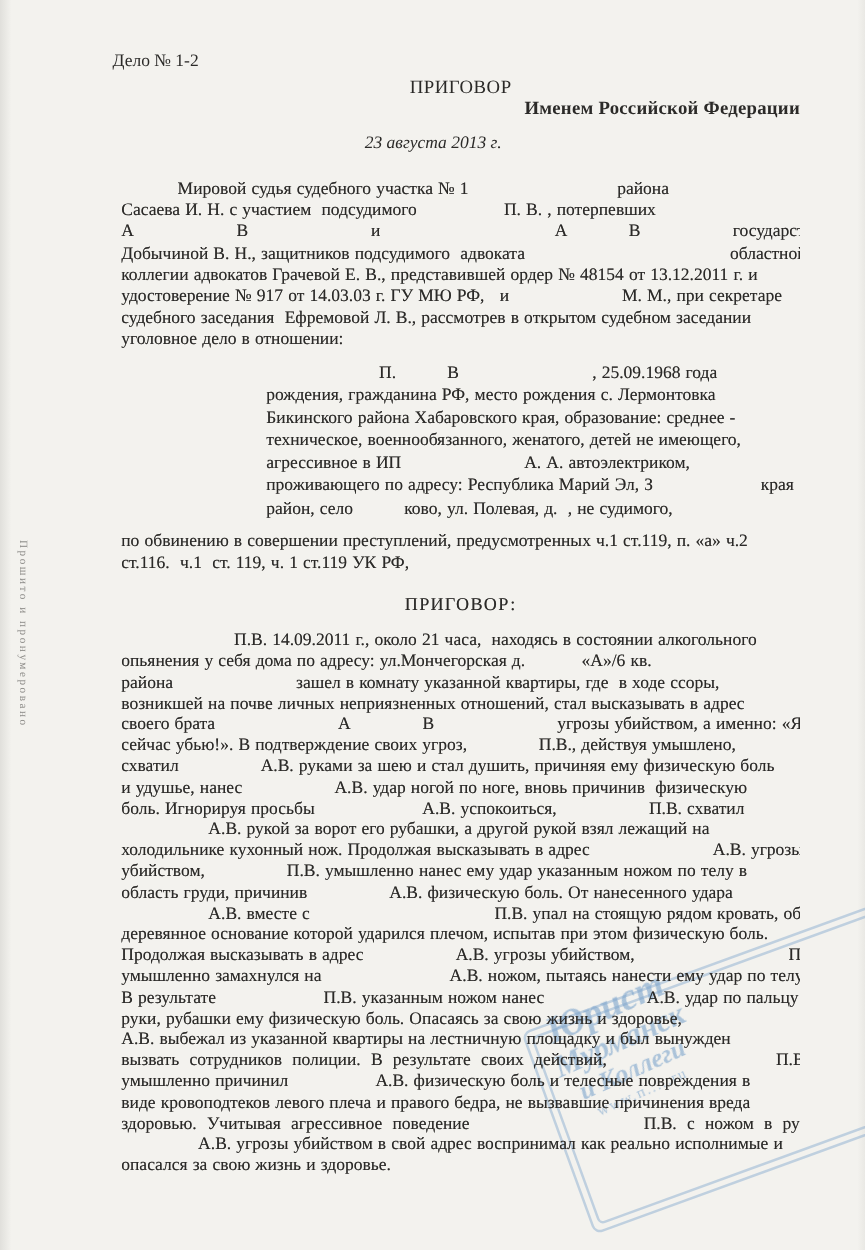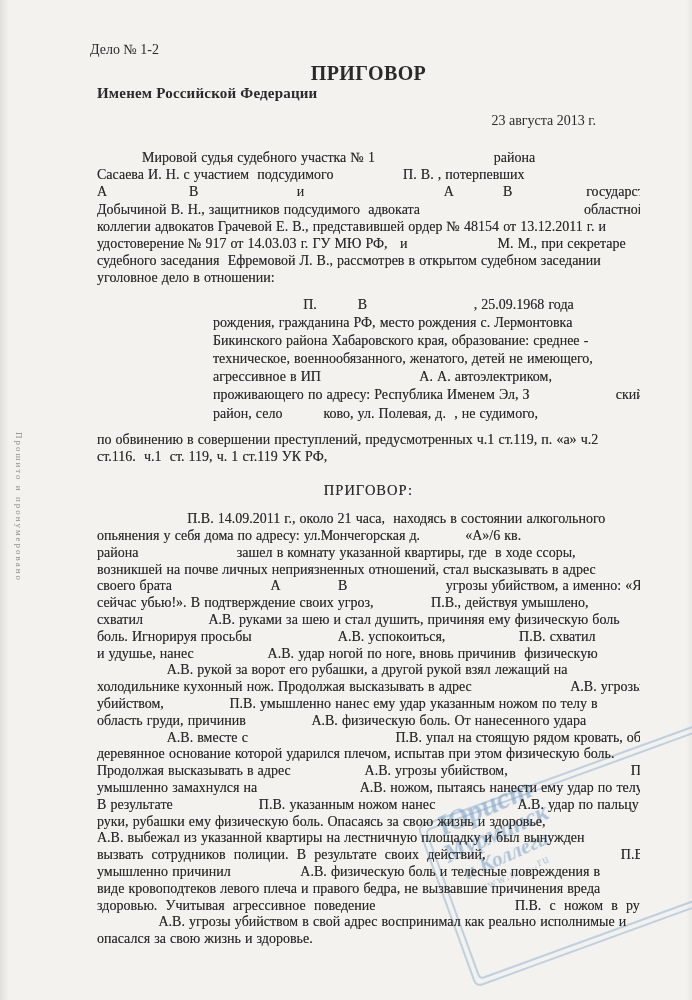--- a/index.html
+++ b/index.html
@@ -29,27 +29,27 @@
     position:relative;
     padding:42px 52px 0 97px;
     z-index:2;
   }
   .case-number{
     font-size:14px;
     margin-left:-7px;
     margin-bottom:4px;
   }
   .doc-title{
-    text-align:center;font-weight:bold;font-size:20px;letter-spacing:.4px;
+    text-align:center;font-weight:normal;font-size:15px;letter-spacing:.4px;
   }
   .doc-subtitle{
-    text-align:left;font-weight:bold;font-size:15px;letter-spacing:.2px;
+    text-align:right;font-weight:bold;font-size:15px;letter-spacing:.2px;
   }
   .doc-date{
-    text-align:right;padding-right:44px;font-size:14px;margin-top:11px;
+    text-align:center;padding-right:44px;font-size:14px;margin-top:11px;font-style:italic;
   }
   .para{font-size:14px;}
   .para .line{
     white-space:pre;
     line-height:17.2px;
     height:17.2px;
     overflow:hidden;
     word-spacing:.6px;
     text-shadow:0 0 .4px rgba(43,42,40,.55);
   }
@@ -124,41 +124,41 @@
         <div class="line">судебного заседания  Ефремовой Л. В., рассмотрев в открытом судебном заседании</div>
         <div class="line">уголовное дело в отношении:</div>
       </div>
 
     <div class="para defendant">
         <div class="line">                      П.          В                          , 25.09.1968 года</div>
         <div class="line">рождения, гражданина РФ, место рождения с. Лермонтовка</div>
         <div class="line">Бикинского района Хабаровского края, образование: среднее -</div>
         <div class="line">техническое, военнообязанного, женатого, детей не имеющего,</div>
         <div class="line">агрессивное в ИП                        А. А. автоэлектриком,</div>
-        <div class="line">проживающего по адресу: Республика Именем Эл, З                     ский</div>
+        <div class="line">проживающего по адресу: Республика Марий Эл, З                     края</div>
         <div class="line">район, село          ково, ул. Полевая, д.  , не судимого,</div>
       </div>
 
     <div class="para charges">
         <div class="line">по обвинению в совершении преступлений, предусмотренных ч.1 ст.119, п. «а» ч.2</div>
         <div class="line">ст.116.  ч.1  ст. 119, ч. 1 ст.119 УК РФ,</div>
       </div>
 
     <div class="section-heading">ПРИГОВОР:</div>
 
     <div class="para facts">
         <div class="line">                      П.В. 14.09.2011 г., около 21 часа,  находясь в состоянии алкогольного</div>
         <div class="line">опьянения у себя дома по адресу: ул.Мончегорская д.           «А»/6 кв.</div>
         <div class="line">района                        зашел в комнату указанной квартиры, где  в ходе ссоры,</div>
         <div class="line">возникшей на почве личных неприязненных отношений, стал высказывать в адрес</div>
         <div class="line">своего брата                        А              В                        угрозы убийством, а именно: «Я тебя</div>
         <div class="line">сейчас убью!». В подтверждение своих угроз,              П.В., действуя умышлено,</div>
         <div class="line">схватил                А.В. руками за шею и стал душить, причиняя ему физическую боль</div>
+        <div class="line">и удушье, нанес                  А.В. удар ногой по ноге, вновь причинив  физическую</div>
         <div class="line">боль. Игнорируя просьбы                     А.В. успокоиться,                  П.В. схватил</div>
-        <div class="line">и удушье, нанес                  А.В. удар ногой по ноге, вновь причинив  физическую</div>
         <div class="line">                 А.В. рукой за ворот его рубашки, а другой рукой взял лежащий на</div>
         <div class="line">холодильнике кухонный нож. Продолжая высказывать в адрес                        А.В. угрозы</div>
         <div class="line">убийством,                П.В. умышленно нанес ему удар указанным ножом по телу в</div>
         <div class="line">область груди, причинив                А.В. физическую боль. От нанесенного удара</div>
         <div class="line">                 А.В. вместе с                                    П.В. упал на стоящую рядом кровать, об</div>
         <div class="line">деревянное основание которой ударился плечом, испытав при этом физическую боль.</div>
         <div class="line">Продолжая высказывать в адрес                  А.В. угрозы убийством,                              П.В.</div>
         <div class="line">умышленно замахнулся на                         А.В. ножом, пытаясь нанести ему удар по телу.</div>
         <div class="line">В результате                     П.В. указанным ножом нанес                    А.В. удар по пальцу</div>
         <div class="line">руки, рубашки ему физическую боль. Опасаясь за свою жизнь и здоровье,</div>

